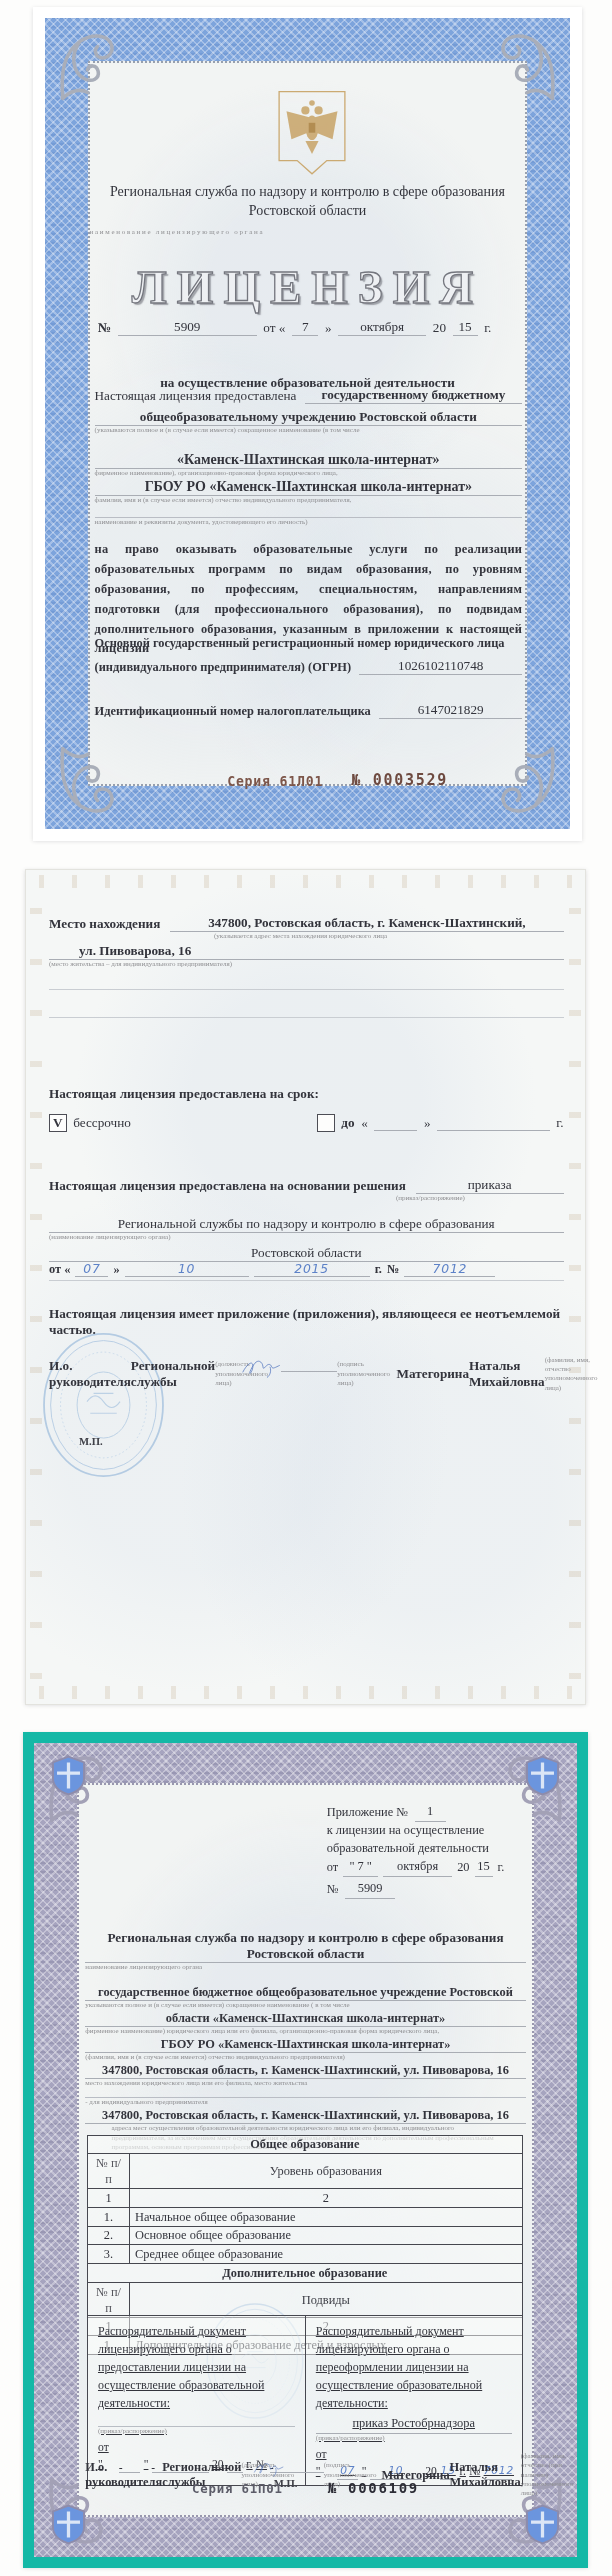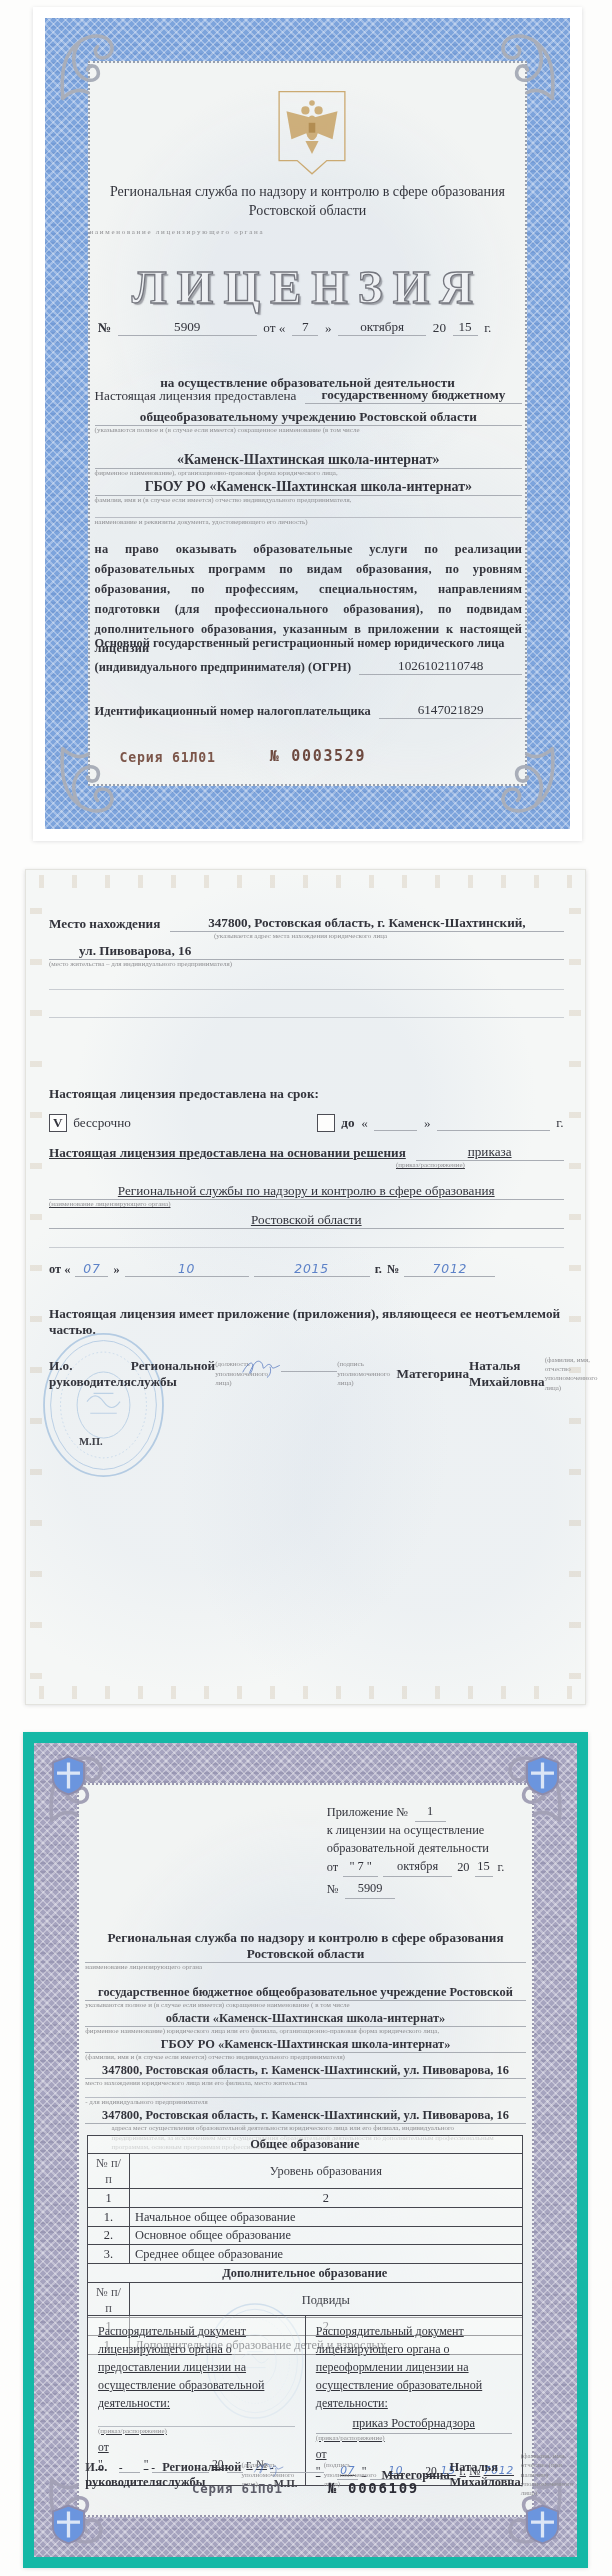--- a/index.html
+++ b/index.html
@@ -194,21 +194,21 @@
             <span class="b" style="white-space:nowrap;">(индивидуального предпринимателя) (ОГРН)</span>
             <span class="ulf t16">1026102110748</span>
           </div>
         </div>
 
         <div class="abs row t15" style="top:639px;left:5px;right:3.3px;gap:8.3px;">
           <span class="b" style="white-space:nowrap;">Идентификационный номер налогоплательщика</span>
           <span class="ulf t16">6147021829</span>
         </div>
 
-        <div class="abs row" style="top:684px;gap:54px;transform:translateX(30px);">
+        <div class="abs row" style="top:708px;justify-content:center;gap:28px;transform:translateX(30px);">
           <span class="serial1">Серия 61Л01</span>
           <span class="serialno1">№ 0003529</span>
         </div>
       </div>
     </div>
   </div>
 
   <div class="page page2">
     <div class="hatch hatch-h" style="top:5px;"></div>
     <div class="hatch hatch-h" style="bottom:5px;"></div>
@@ -236,21 +236,21 @@
       <span style="width:173px;"></span>
       <span class="checkbox"></span>
       <span class="b">до</span>
       <span>«</span>
       <span class="ul" style="width:43px;">&nbsp;</span>
       <span>»</span>
       <span class="ulf">&nbsp;</span>
       <span>г.</span>
     </div>
 
-    <div class="abs" style="top:274px;left:23px;right:21.5px;text-decoration:underline;">
+    <div class="abs" style="top:307px;left:23px;right:21.5px;">
       <div class="row t16" style="gap:10px;">
         <span class="b" style="white-space:nowrap;">Настоящая лицензия предоставлена на основании решения</span>
         <span class="ulf">приказа</span>
       </div>
       <div class="cap" style="margin-left:347px;">(приказ/распоряжение)</div>
       <div class="ctr t16 ul" style="margin-top:13px;">Региональной службы по надзору и контролю в сфере образования</div>
       <div class="cap">(наименование лицензирующего органа)</div>
       <div class="ctr t16 ul" style="margin-top:1.7px;">Ростовской области</div>
       <div class="blank" style="height:18px;border-color:#c9cdd2;"></div>
     </div>

